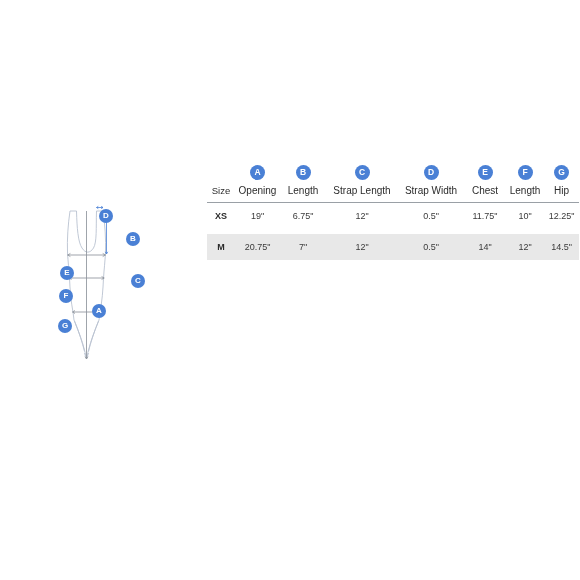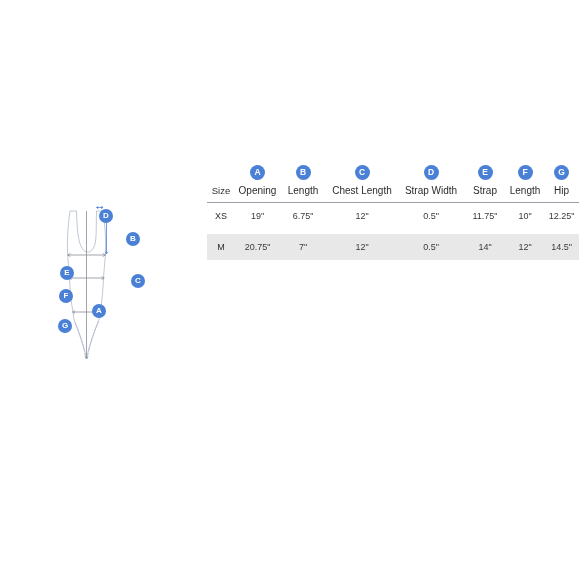--- a/index.html
+++ b/index.html
@@ -110,21 +110,21 @@
     font-size: 0;
   }
 
   
   tr.data-row td {
     height: 26px;
     font-size: 9px;
     color: #3a3a3a;
   }
   tr.data-row td.size-cell {
-    font-weight: normal;
+    font-weight: bold;
     font-size: 9px;
     color: #2b2b2b;
   }
   tr.data-row.shaded td {
     background: #e8e8e8;
   }
   tr.spacer td {
     height: 5px;
     padding: 0;
     font-size: 0;
@@ -266,23 +266,23 @@
         </td>
         <td>
           <span class="badge-inline">G</span>
         </td>
       </tr>
 
       <tr class="head-row">
         <th class="size-col">Size</th>
         <th>Opening</th>
         <th>Length</th>
-        <th>Chest Length</th>
+        <th>Strap Length</th>
         <th>Strap Width</th>
-        <th>Strap</th>
+        <th>Chest</th>
         <th>Length</th>
         <th>Hip</th>
       </tr>
 
       <tr class="divider">
         <td colspan="8"></td>
       </tr>
 
       <tr class="data-row">
         <td class="size-cell">XS</td>

